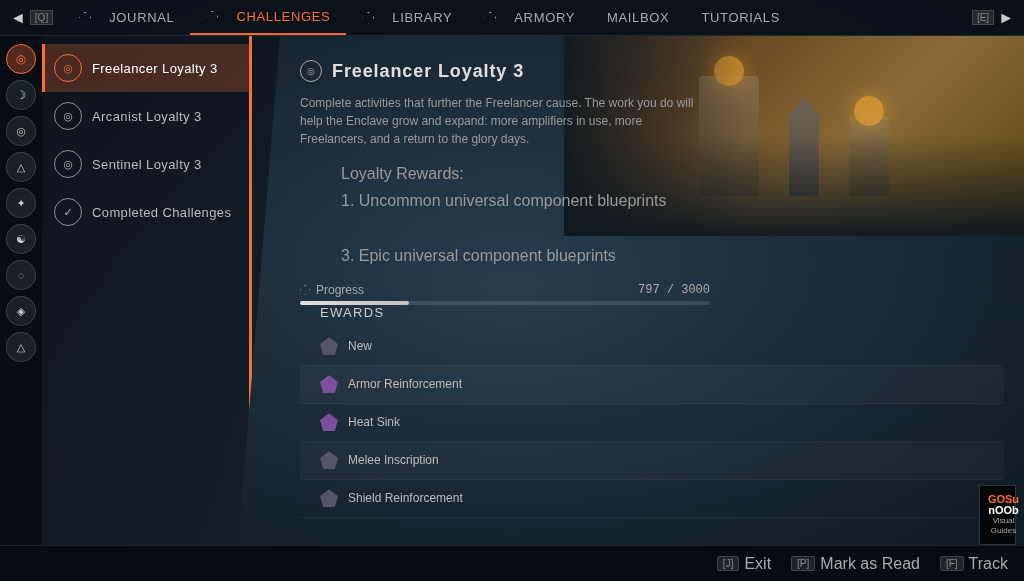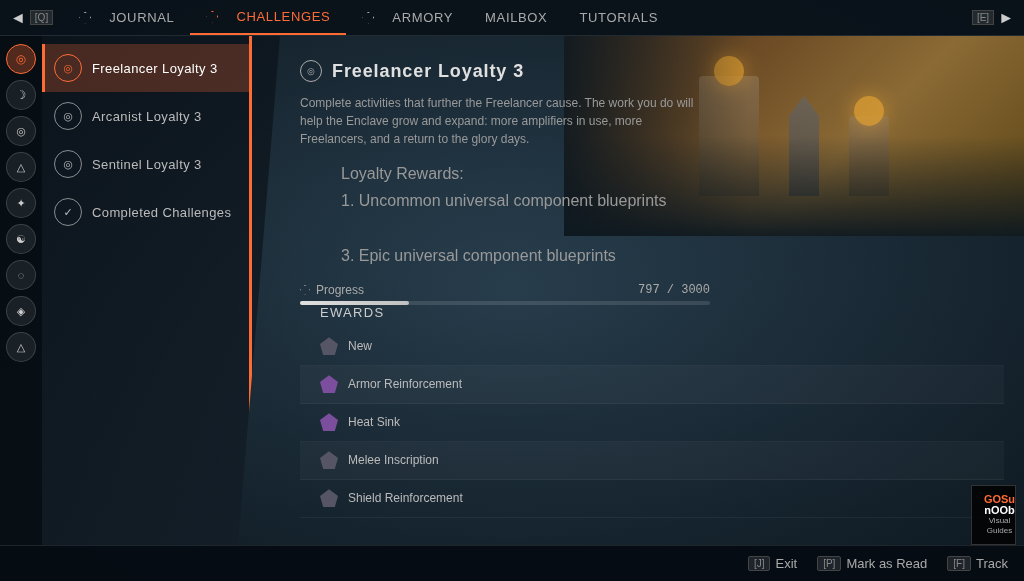--- a/index.html
+++ b/index.html
@@ -399,30 +399,30 @@
     }
     .bottom-key {
       font-size: 10px;
       color: #888;
       background: rgba(255,255,255,0.1);
       padding: 1px 5px;
       border: 1px solid #444;
       border-radius: 2px;
     }
     .bottom-label {
-      font-size: 13px;
+      font-size: 16px;
       color: #aaa;
     }
 
     
     .gosu-watermark {
       position: absolute;
       bottom: 36px;
       right: 8px;
-      width: 45px;
+      width: 37px;
       height: 60px;
       background: rgba(0,0,0,0.8);
       border: 1px solid #333;
       display: flex;
       flex-direction: column;
       align-items: center;
       justify-content: center;
       font-size: 9px;
       z-index: 20;
       padding-left: 12px;
@@ -452,20 +452,24 @@
     <span class="nav-key">[Q]</span>
   </div>
 
   <div class="nav-item">
     <span class="nav-icon"></span>
     <span>JOURNAL</span>
   </div>
   <div class="nav-item active">
     <span class="nav-icon"></span>
     <span>CHALLENGES</span>
+  </div>
+  <div class="nav-item">
+    <span class="nav-icon"></span>
+    <span>LIBRARY</span>
   </div>
   <div class="nav-item">
     <span class="nav-icon"></span>
     <span>ARMORY</span>
   </div>
   <div class="nav-item">
     <span>MAILBOX</span>
   </div>
   <div class="nav-item">
     <span>TUTORIALS</span>

